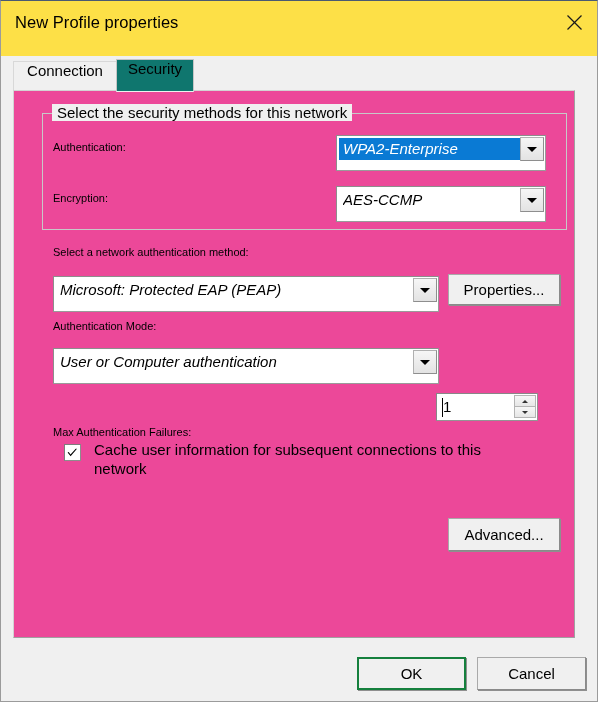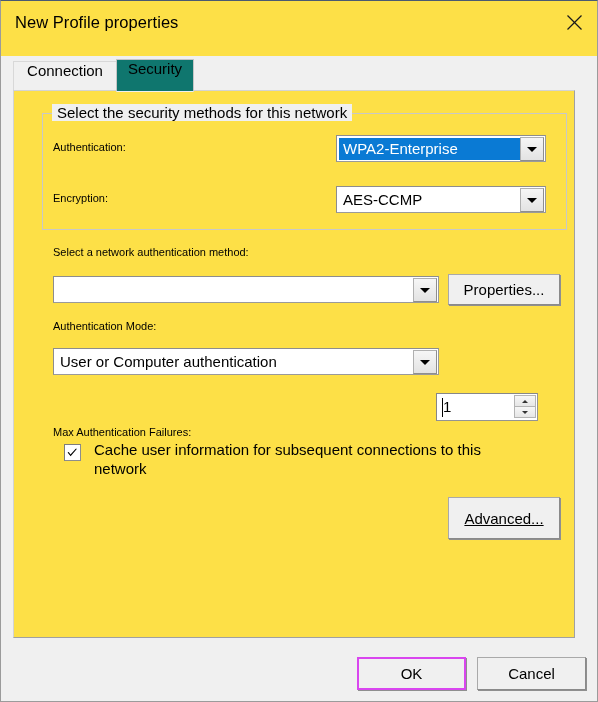--- a/index.html
+++ b/index.html
@@ -100,21 +100,21 @@
   }
 
   
   #tabpanel {
     position: absolute;
     left: 12px;
     top: 89px;
     width: 562px;
     height: 548px;
     box-sizing: border-box;
-    background: #fde047;
+    background: #ec4899;
     border: 1px solid #d3d3d3;
     border-right-color: #a0a0a0;
     border-bottom-color: #a0a0a0;
   }
 
   
   #groupbox {
     position: absolute;
     left: 28px;
     top: 22px;
@@ -140,26 +140,27 @@
     position: absolute;
     font-size: 11px;
     color: #000;
     white-space: nowrap;
   }
 
   
   .combo {
     position: absolute;
     box-sizing: border-box;
-    height: 27px;
+    height: 36px;
     background: #ffffff;
     border: 1px solid #9a9a9a;
     border-top-color: #8d8d8d;
     border-left-color: #8d8d8d;
     cursor: default;
+    font-style: italic;
   }
   .combo .combo-text {
     position: absolute;
     left: 6px;
     top: 0;
     right: 27px;
     height: 26px;
     line-height: 26px;
     font-size: 15px;
     color: #000;
@@ -210,21 +211,21 @@
     box-shadow: 1px 1px 0 0 #8f8f8f;
     font-size: 15px;
     color: #000;
     display: flex;
     align-items: center;
     justify-content: center;
     cursor: default;
     white-space: nowrap;
   }
   .btn.default-btn {
-    border: 2px solid #d946ef;
+    border: 2px solid #15803d;
     box-shadow: 1px 1px 0 0 #8f8f8f;
   }
 
   
   #spinner {
     position: absolute;
     box-sizing: border-box;
     background: #ffffff;
     border: 1px solid #949494;
     border-top-color: #878787;
@@ -364,20 +365,21 @@
     <div class="field-label" style="left:39px; top:101px;">Encryption:</div>
     <div class="combo" style="left:322px; top:95px; width:210px;">
       <div class="combo-text">AES-CCMP</div>
       <div class="combo-arrow">
         <span class="arrow-dn"></span>
       </div>
     </div>
 
     <div class="field-label" style="left:39px; top:155px;">Select a network authentication method:</div>
     <div class="combo" style="left:39px; top:185px; width:386px;">
+      <div class="combo-text">Microsoft: Protected EAP (PEAP)</div>
       <div class="combo-arrow">
         <span class="arrow-dn"></span>
       </div>
     </div>
     <div class="btn" style="left:434px; top:183px; width:112px; height:31px;">
       <span>Properties...</span>
     </div>
 
     <div class="field-label" style="left:39px; top:229px;">Authentication Mode:</div>
     <div class="combo" style="left:39px; top:257px; width:386px;">
@@ -403,21 +405,21 @@
 
     <div id="checkbox-row">
       <div id="checkbox-box">
         <svg width="11" height="10" viewBox="0 0 11 10">
           <path d="M0.6 4.6 L3.6 8.2 L10 0.8 L8.7 0.8 L3.5 6.4 L1.7 4.0 Z" fill="#000"></path>
         </svg>
       </div>
       <div id="checkbox-label">Cache user information for subsequent connections to this network</div>
     </div>
 
-    <div class="btn" style="left:434px; top:406px; width:112px; height:42px;text-decoration:underline;">
+    <div class="btn" style="left:434px; top:427px; width:112px; height:33px;">
       <span>Advanced...</span>
     </div>
 
   </div>
 
   <div id="buttonbar">
     <div class="btn default-btn" style="left:356px; top:8px; width:109px; height:33px;">
       <span>OK</span>
     </div>
     <div class="btn" style="left:476px; top:8px; width:109px; height:33px;">

